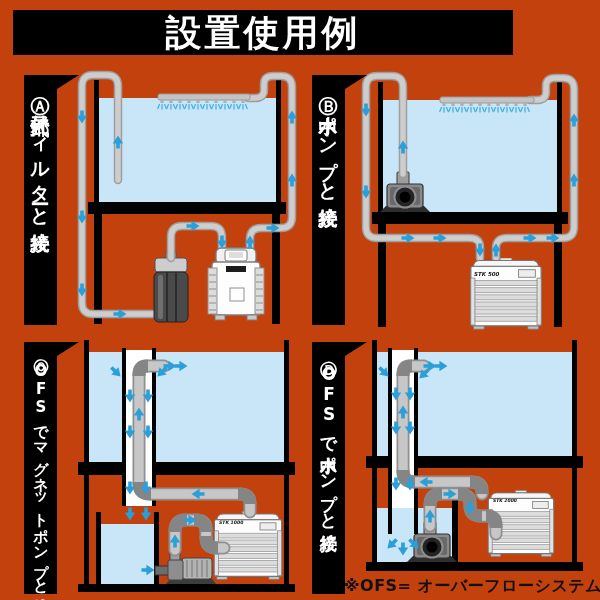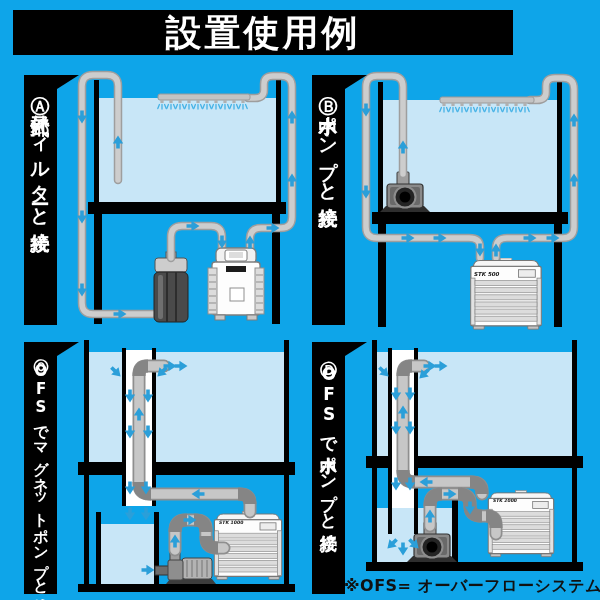--- a/index.html
+++ b/index.html
@@ -1,16 +1,16 @@
 <!DOCTYPE html>
 <html><head>
 <meta charset="utf-8">
 <style>
   html,body{margin:0;padding:0;background:#fff;}
-  .page{position:relative;width:600px;height:600px;background:#0ea5e9;overflow:hidden;
+  .page{position:relative;width:600px;height:600px;background:#c2410c;overflow:hidden;
         font-family:"DejaVu Sans",sans-serif;}
   .title-bar{position:absolute;left:13px;top:10px;width:500px;height:45px;background:#000;
              display:flex;align-items:center;justify-content:center;}
   .title-bar span{color:#fff;font-size:36px;font-weight:700;letter-spacing:3px;line-height:1;}
   .quad{position:absolute;display:flex;gap:3px;}
   .qa{left:24px;top:62px;} .qb{left:312px;top:62px;}
   .qc{left:24px;top:336px;} .qd{left:312px;top:336px;}
   .vbar{position:relative;width:33px;background:#000;display:flex;justify-content:center;
         box-sizing:border-box;padding-top:5px;flex:0 0 33px;}
   .vbar::after{content:"";position:absolute;left:100%;top:0;width:0;height:0;

